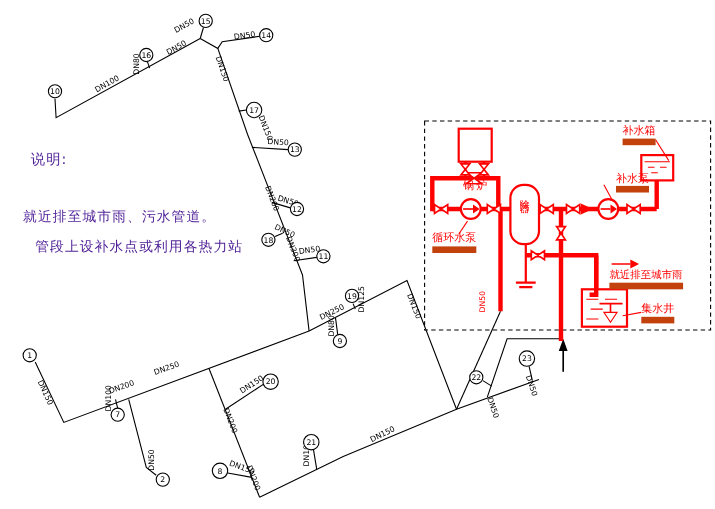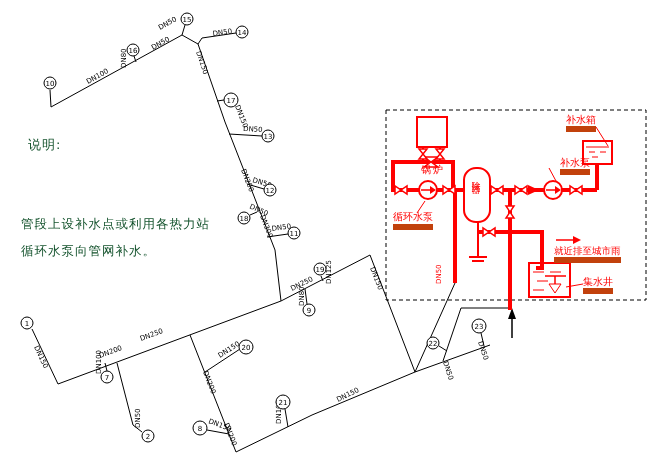--- a/index.html
+++ b/index.html
@@ -1,20 +1,20 @@
 <!DOCTYPE html>
 <html><head>
 <meta charset="utf-8">
 <style>
   html,body{margin:0;padding:0;background:#fff;}
   #canvas{position:relative;width:650px;height:463px;background:#fff;overflow:hidden;
           font-family:"DejaVu Sans",sans-serif;}
   svg{position:absolute;left:0;top:0;}
   svg text{font-family:"DejaVu Sans",sans-serif;}
-  .note{position:absolute;color:#14532d;font-size:12.5px;letter-spacing:1px;white-space:nowrap;}
+  .note{position:absolute;color:#4c1d95;font-size:12.5px;letter-spacing:1px;white-space:nowrap;}
   .note-title{font-size:13px;}
   .rlabel{position:absolute;color:#f00;font-size:10px;white-space:nowrap;line-height:1;}
   .rlabel.ul{border-bottom:6px solid #c2410c;padding-bottom:1px;}
   .vert{writing-mode:vertical-rl;text-orientation:upright;letter-spacing:2px;}
 </style>
 </head>
 <body>
 
 <div id="canvas">
 
@@ -198,22 +198,22 @@
         <circle cx="283" cy="402" r="7" fill="#fff" stroke="#000" stroke-width="1"></circle>
         <text x="283" y="404.5" text-anchor="middle" font-size="7" fill="#000">21</text>
         <circle cx="433" cy="343" r="6" fill="#fff" stroke="#000" stroke-width="1"></circle>
         <text x="433" y="345.5" text-anchor="middle" font-size="7" fill="#000">22</text>
         <circle cx="479" cy="326" r="7" fill="#fff" stroke="#000" stroke-width="1"></circle>
         <text x="479" y="328.5" text-anchor="middle" font-size="7" fill="#000">23</text>
       </g>
   </svg>
 
   <div class="note note-title" style="left:28px;top:136px;">说明:</div>
-  <div class="note" style="left:21px;top:216px;text-align:center;">管段上设补水点或利用各热力站</div>
-  <div class="note" style="left:21px;top:243px;">循环水泵向管网补水。</div>
+  <div class="note" style="left:21px;top:189px;">就近排至城市雨、污水管道。</div>
+  <div class="note" style="left:32px;top:216px;text-align:center;">管段上设补水点或利用各热力站</div>
 
   <div class="rlabel" style="left:421px;top:125px;letter-spacing:2px;margin-top:40px;">锅炉</div>
   <div class="rlabel vert" style="left:471px;top:174px;font-size:9px;">除污器</div>
   <div class="rlabel ul" style="left:393px;top:213px;font-family:Liberation Mono, monospace;">循环水泵</div>
   <div class="rlabel ul" style="left:560px;top:158px;">补水泵</div>
   <div class="rlabel ul" style="left:566px;top:115px;">补水箱</div>
   <div class="rlabel ul" style="left:583px;top:277px;">集水井</div>
   <div class="rlabel ul" style="left:554px;top:246px;font-size:9.5px;">就近排至城市雨</div>
 
 </div>

